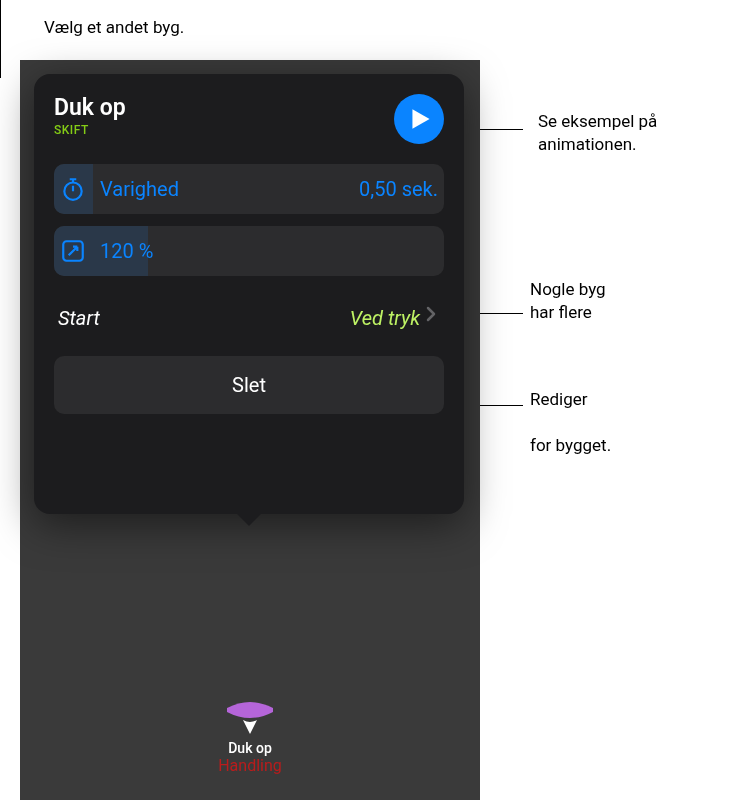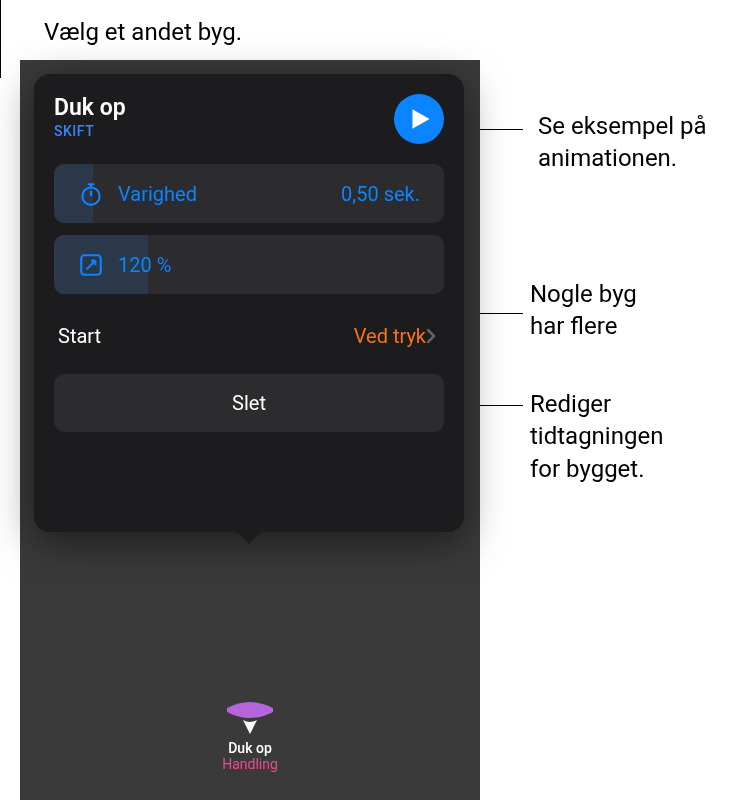--- a/index.html
+++ b/index.html
@@ -61,22 +61,22 @@
     }
     
     .title {
       color: #fff;
       font-size: 23px;
       font-weight: 600;
       margin-bottom: 2px;
     }
     
     .subtitle {
-      color: #3b82f6;
-      font-size: 14px;
+      color: #84cc16;
+      font-size: 12px;
       font-weight: 500;
       letter-spacing: 0.5px;
     }
     
     .play-button {
       width: 50px;
       height: 50px;
       border-radius: 50%;
       background: #0a84ff;
       display: flex;
@@ -88,24 +88,24 @@
     .play-button svg {
       width: 20px;
       height: 22px;
       fill: #fff;
       margin-left: 3px;
     }
     
     .control-row {
       background: #2c2c2e;
       border-radius: 10px;
-      height: 59px;
-      display: flex;
-      align-items: center;
-      padding: 0 24px;
+      height: 50px;
+      display: flex;
+      align-items: center;
+      padding: 0 6px;
       margin-bottom: 12px;
       position: relative;
       overflow: hidden;
       cursor: pointer;
     }
     
     .control-row .progress-fill {
       position: absolute;
       left: 0;
       top: 0;
@@ -133,34 +133,36 @@
     
     .control-row .value {
       color: #0a84ff;
       font-size: 20px;
       z-index: 1;
       text-align: right;
     }
     
     .start-row {
       display: flex;
-      align-items: flex-end;
+      align-items: flex-start;
       padding: 18px 8px 18px 4px;
       cursor: pointer;
+      font-style: italic;
     }
     
     .start-row .start-label {
       color: #fff;
       font-size: 20px;
       flex: 1;
     }
     
     .start-row .start-value {
-      color: #f97316;
-      font-size: 20px;
+      color: #bef264;
+      font-size: 20px;
+      margin-right: 6px;
     }
     
     .start-row .chevron {
       color: #636366;
     }
     
     .delete-button {
       background: #2c2c2e;
       border-radius: 10px;
       height: 58px;
@@ -196,27 +198,27 @@
       height: 100%;
     }
     
     .build-name {
       color: #fff;
       font-size: 14px;
       font-weight: 500;
     }
     
     .build-type {
-      color: #ec4899;
-      font-size: 14px;
+      color: #b91c1c;
+      font-size: 16px;
     }
     
     .callout {
       position: absolute;
-      font-size: 24px;
+      font-size: 17px;
       color: #000;
       line-height: 1.35;
     }
     
     .callout-line {
       position: absolute;
       background: #000;
       height: 1px;
     }
     
@@ -243,21 +245,21 @@
 <div class="callout-line line2"></div>
 
 <div class="callout c3">
   <span>Nogle byg</span><br>
   <span>har flere</span><br>
 </div>
 <div class="callout-line line3"></div>
 
 <div class="callout c4">
   <span>Rediger</span><br>
-  <span>tidtagningen</span><br>
+  <br>
   <span>for bygget.</span>
 </div>
 <div class="callout-line line4"></div>
 
 <div class="canvas"></div>
 
 <div class="popover">
   <div class="popover-arrow"></div>
 
   <div class="header">

